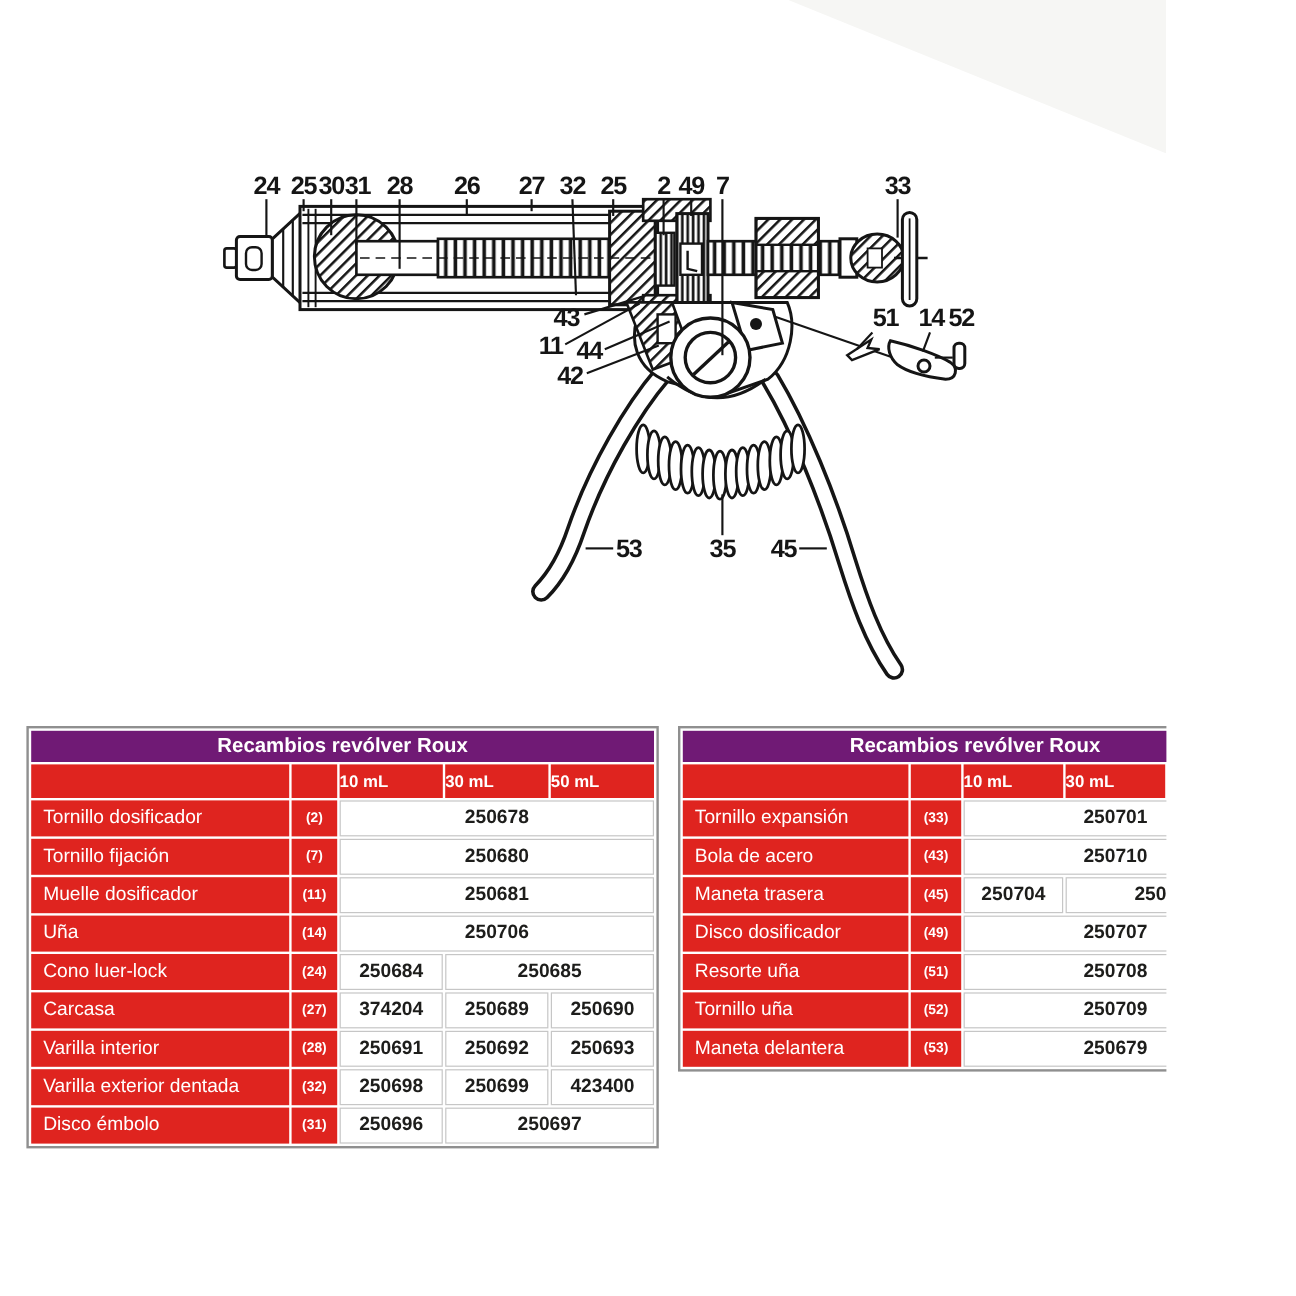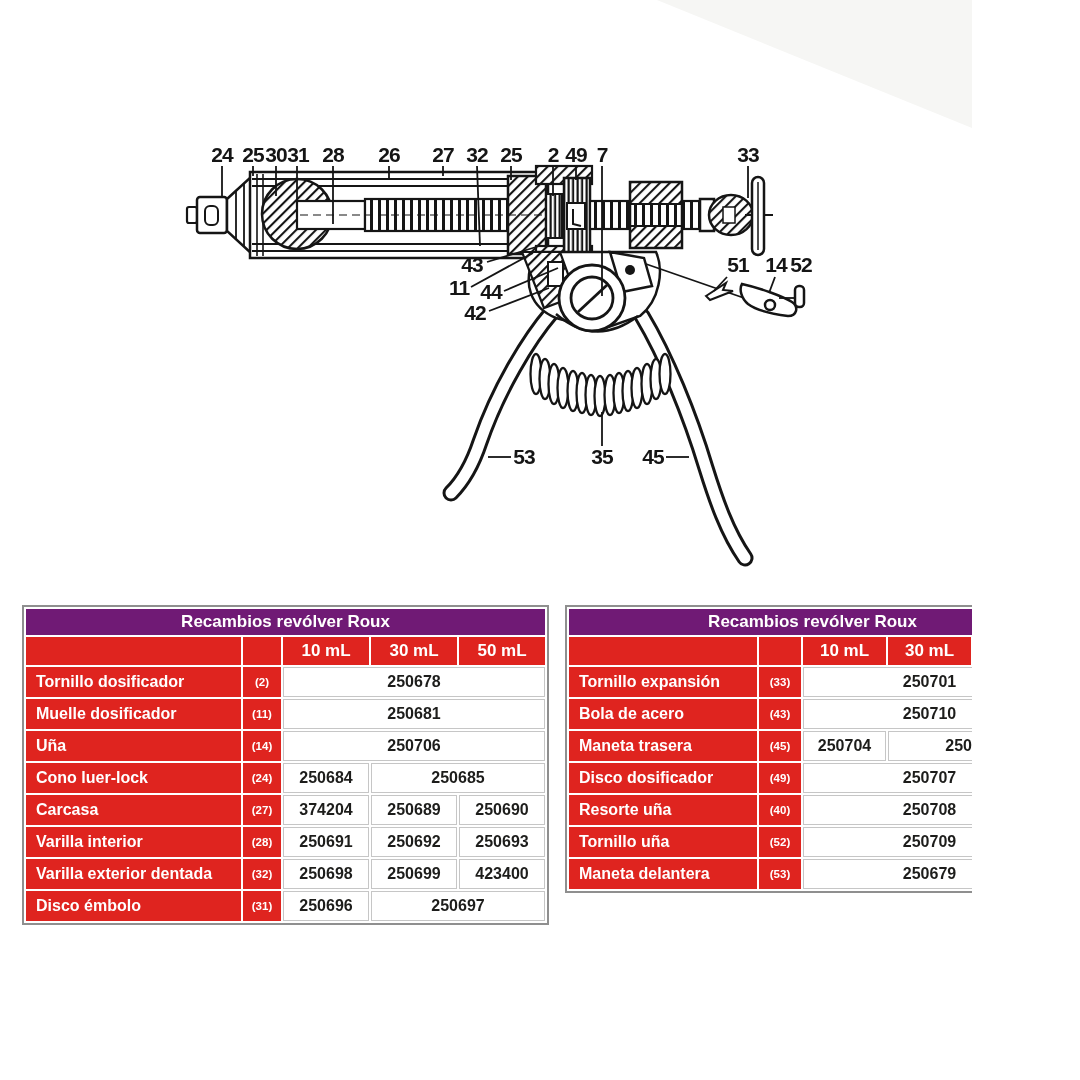--- a/index.html
+++ b/index.html
@@ -10,22 +10,22 @@
   .diagram-svg{position:absolute;left:0;top:0;width:1080px;height:600px;}
   .plbl{font-family:"Liberation Sans",sans-serif;font-weight:bold;font-size:21px;
         fill:#151515;letter-spacing:-1px;}
   .parts-table{position:absolute;top:605px;}
   .parts-table.left{left:22px;width:527px;}
   .parts-table.right{left:565px;width:495px;}
   table{width:100%;table-layout:fixed;border-collapse:separate;border-spacing:2px;
         background:#fff;border:2px solid #8f8f8f;}
   td{height:28px;padding:0;vertical-align:middle;overflow:hidden;white-space:nowrap;}
   .t-title{background:#701a75;color:#fff;font-weight:bold;font-size:17px;text-align:center;height:26px;}
-  .t-head{background:#df241f;color:#fff;font-weight:bold;font-size:17px;text-align:center;}
-  .t-label{background:#df241f;color:#fff;font-weight:bold;font-size:16px;text-align:left;padding-left:10px;margin-top:24px;}
+  .t-head{background:#df241f;color:#fff;font-weight:bold;font-size:14px;}
+  .t-label{background:#df241f;color:#fff;font-weight:normal;font-size:16px;text-align:left;padding-left:10px;margin-top:24px;}
   .t-ref{background:#df241f;color:#fff;font-weight:bold;font-size:11.5px;text-align:center;}
   .t-val{background:#fff;color:#1d1d1b;font-weight:bold;font-size:16px;text-align:center;
          border:1px solid #c6c6c6;}
 </style>
 </head>
 <body>
 
 <div class="page">
   <div class="corner-shade"></div>
 
@@ -211,20 +211,25 @@
         <td class="t-head">10 mL</td>
         <td class="t-head">30 mL</td>
         <td class="t-head">50 mL</td>
       </tr>
       <tr>
             <td class="t-label">Tornillo dosificador</td>
             <td class="t-ref">(2)</td>
             <td class="t-val" colspan="3">250678</td>
           </tr>
       <tr>
+            <td class="t-label">Tornillo fijación</td>
+            <td class="t-ref">(7)</td>
+            <td class="t-val" colspan="3">250680</td>
+          </tr>
+      <tr>
             <td class="t-label">Muelle dosificador</td>
             <td class="t-ref">(11)</td>
             <td class="t-val" colspan="3">250681</td>
           </tr>
       <tr>
             <td class="t-label">Uña</td>
             <td class="t-ref">(14)</td>
             <td class="t-val" colspan="3">250706</td>
           </tr>
       <tr>
@@ -300,21 +305,21 @@
             <td class="t-val">250704</td>
             <td class="t-val" colspan="2">250705</td>
           </tr>
       <tr>
             <td class="t-label">Disco dosificador</td>
             <td class="t-ref">(49)</td>
             <td class="t-val" colspan="3">250707</td>
           </tr>
       <tr>
             <td class="t-label">Resorte uña</td>
-            <td class="t-ref">(40)</td>
+            <td class="t-ref">(51)</td>
             <td class="t-val" colspan="3">250708</td>
           </tr>
       <tr>
             <td class="t-label">Tornillo uña</td>
             <td class="t-ref">(52)</td>
             <td class="t-val" colspan="3">250709</td>
           </tr>
       <tr>
             <td class="t-label">Maneta delantera</td>
             <td class="t-ref">(53)</td>

